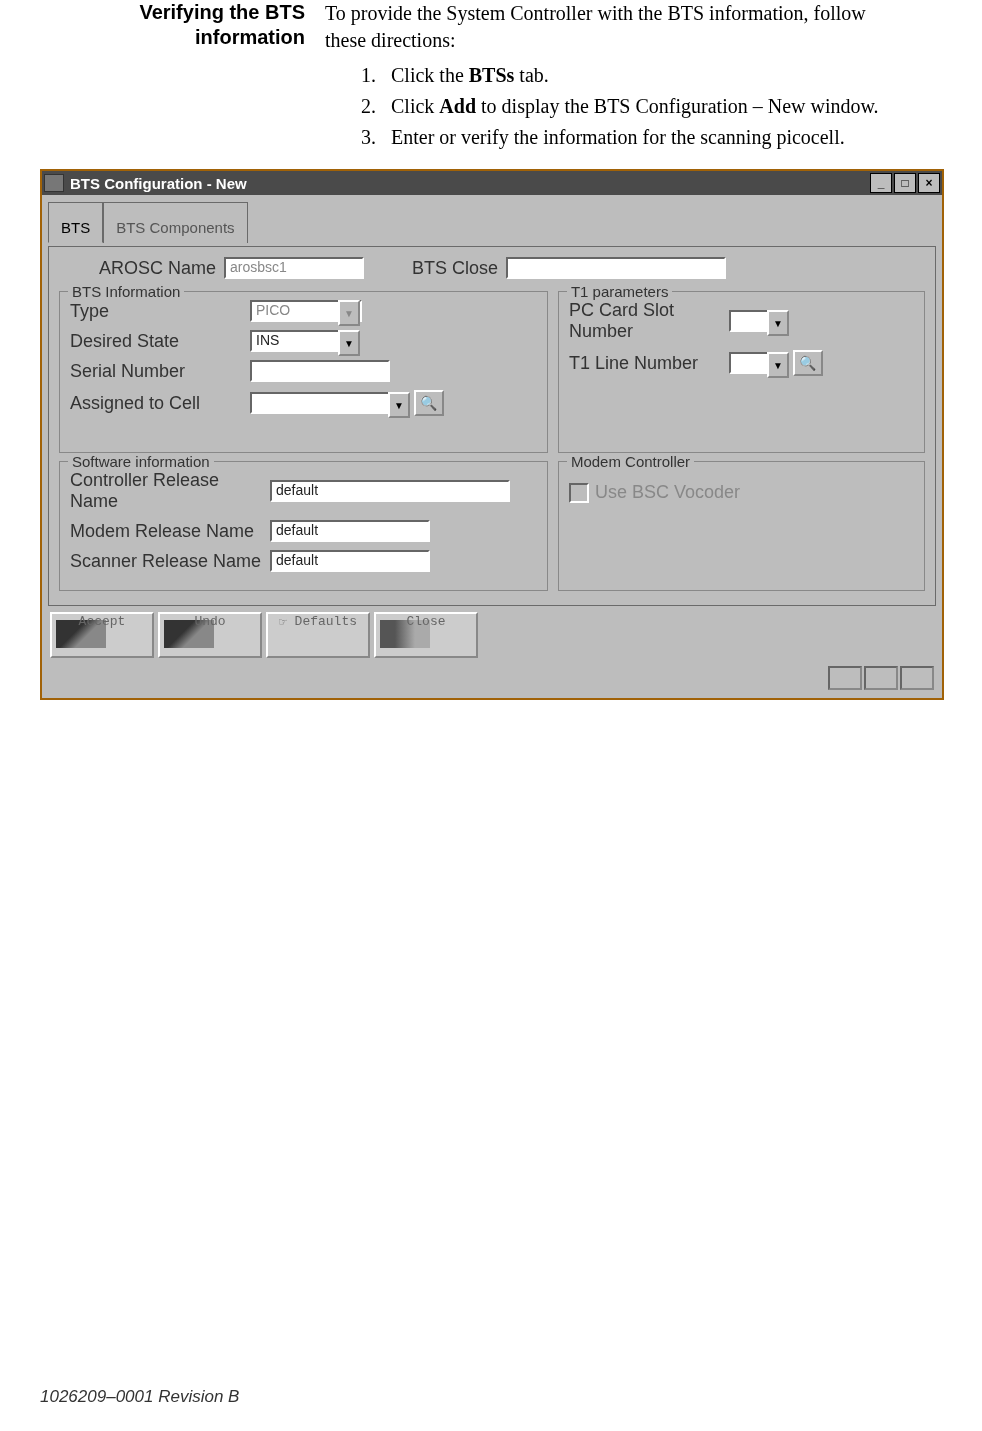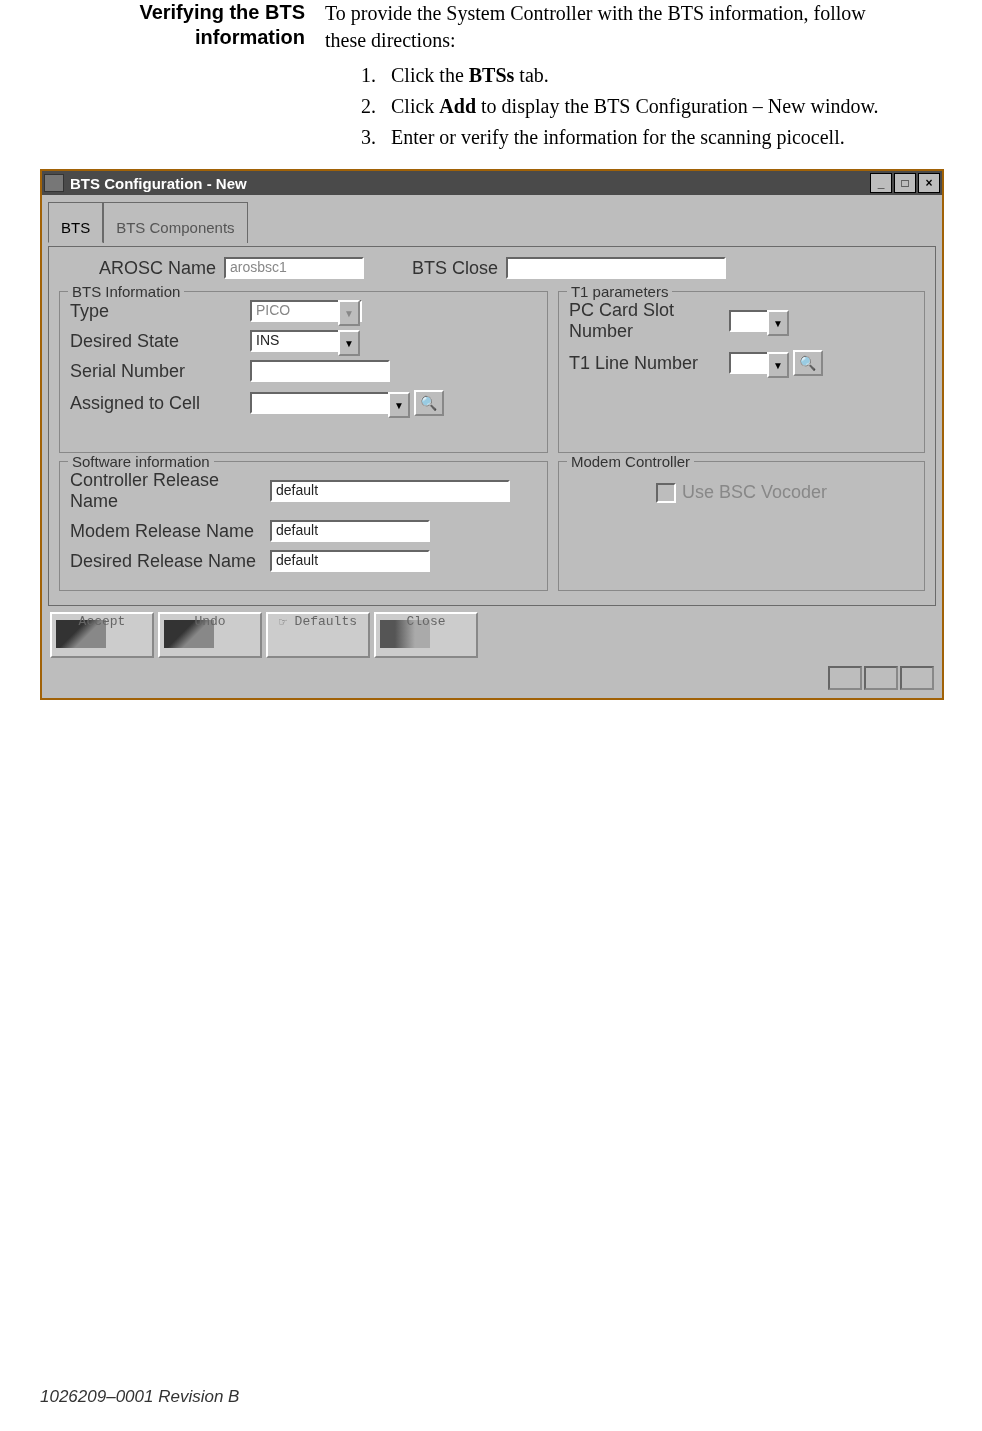--- a/index.html
+++ b/index.html
@@ -143,28 +143,28 @@
             <div class="legend">Software information</div>
             <div class="row">
                 <span class="lbl" style="width:200px">Controller Release Name</span>
               <div class="inp" style="width:240px;color:#222">default</div>
               </div>
             <div class="row">
                 <span class="lbl" style="width:200px">Modem Release Name</span>
               <div class="inp" style="width:160px;color:#222">default</div>
               </div>
             <div class="row">
-                <span class="lbl" style="width:200px">Desired Release Name</span>
+                <span class="lbl" style="width:200px">Scanner Release Name</span>
               <div class="inp" style="width:160px;color:#222">default</div>
               </div>
           </div>
           <div class="fset" style="flex:0.85">
             <div class="legend">Modem Controller</div>
             <div style="height:12px"></div>
-            <div class="row dim" style="justify-content:center">
+            <div class="row dim" style="justify-content:flex-start">
                 <span class="chk"></span>
                 <span class="lbl dim">Use BSC Vocoder</span>
               </div>
           </div>
         </div>
       </div>
 
       <div class="btnbar">
         <div class="bigbtn">
             <div class="decor"></div>

